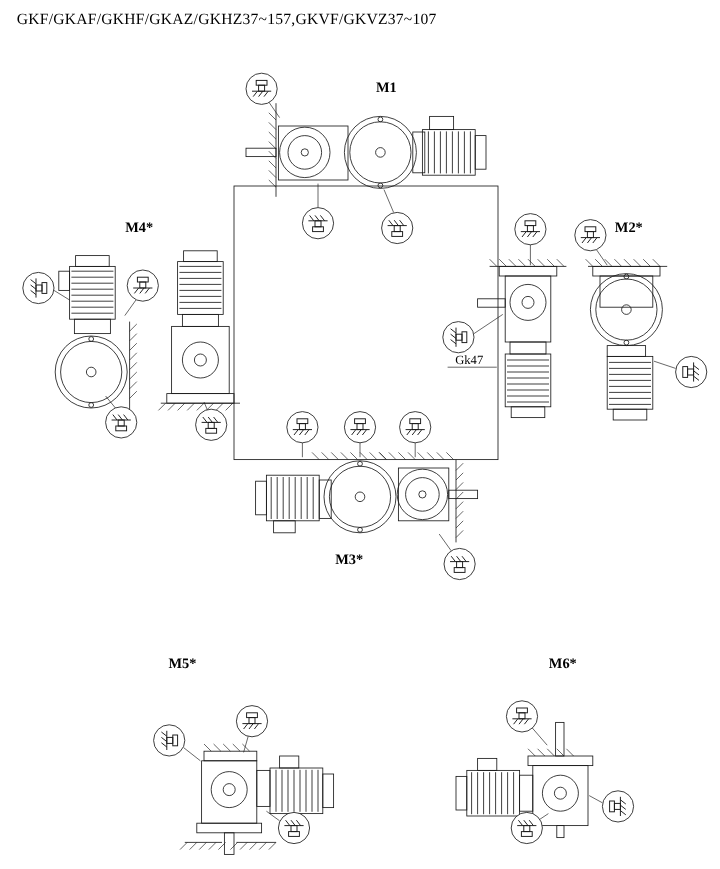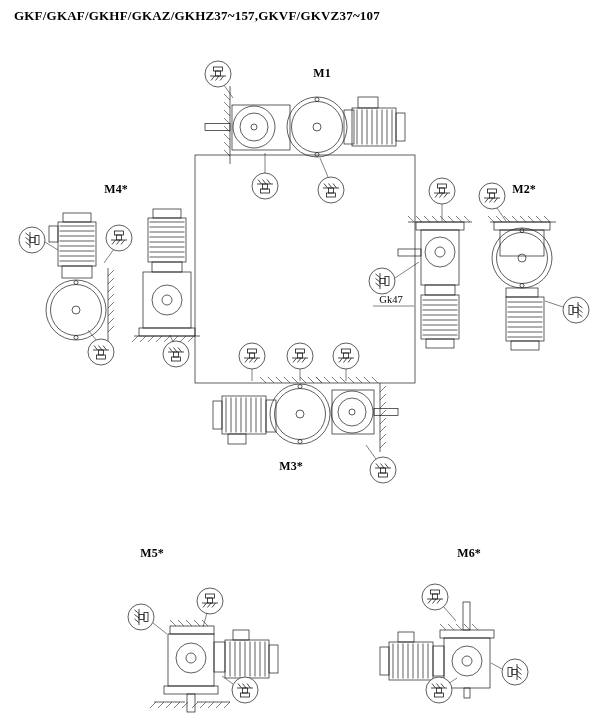--- a/index.html
+++ b/index.html
@@ -2,21 +2,21 @@
 <html><head>
 <meta charset="utf-8">
 <style>
   html,body { margin:0; padding:0; background:#ffffff; }
   .page {
     position:relative; width:600px; height:724px; background:#ffffff;
     font-family:"Liberation Serif", serif; overflow:hidden;
   }
   .title {
     position:absolute; left:14px; top:8px;
-    font-size:13px; font-weight:bold; color:#000; letter-spacing:0.2px;
+    font-size:13px; font-weight:normal; color:#000; letter-spacing:0.2px;
     white-space:nowrap;
   }
   svg.diagram { position:absolute; left:0; top:0; }
   .ln   { stroke:#1a1a1a; stroke-width:0.7; fill:none; }
   .thin { stroke:#1a1a1a; stroke-width:0.55; fill:none; }
   .wfill{ fill:#ffffff; }
   text.pos {
     font-family:"Liberation Serif", serif; font-size:12px; font-weight:bold;
     fill:#000; text-anchor:middle;
   }

